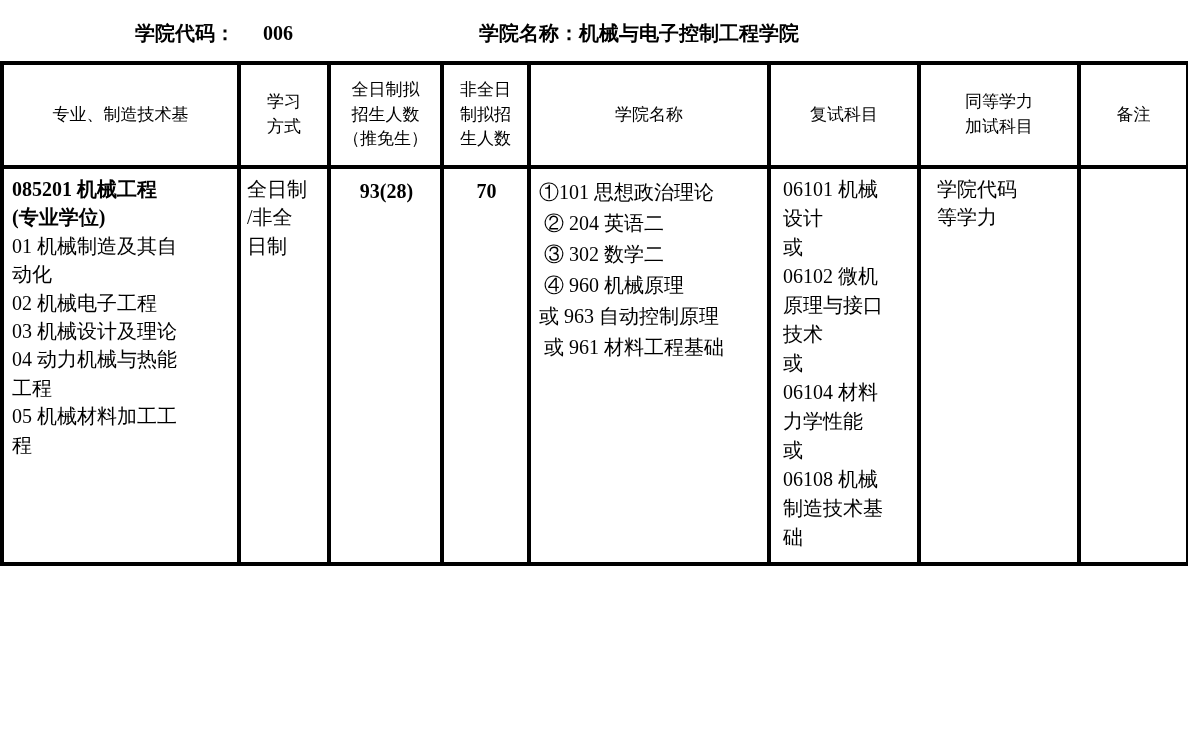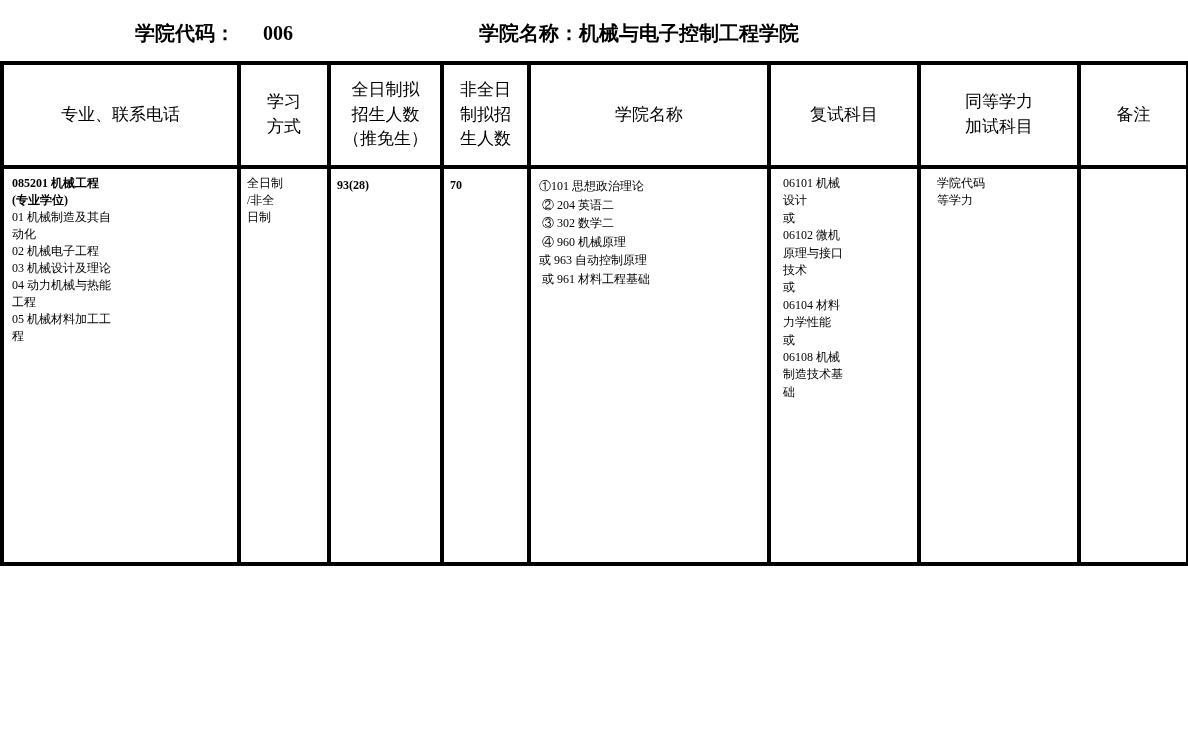--- a/index.html
+++ b/index.html
@@ -50,33 +50,33 @@
   table.admission th {
     font-weight: normal;
     font-size: 17px;
     text-align: center;
     vertical-align: middle;
     line-height: 1.45;
     white-space: pre-line;
     padding: 2px;
   }
   table.admission td {
-    font-size: 12px;
+    font-size: 20px;
     vertical-align: top;
     line-height: 1.42;
     padding: 6px 4px 4px 6px;
   }
   tr.header-row { height: 104px; }
 
   .cell-major          { padding-left: 8px !important; }
   .major-title         { font-weight: bold; white-space: pre-line; }
   .major-directions    { white-space: pre-line; }
 
   .cell-study          { white-space: pre-line; padding-left: 6px !important; }
-  .cell-num            { text-align: left; font-weight: bold; padding-top: 8px !important; }
+  .cell-num            { text-align: center; font-weight: bold; padding-top: 8px !important; }
   .cell-initial        { white-space: pre-wrap; padding-left: 8px !important; padding-top: 8px !important; line-height: 1.55 !important; }
   .cell-retest         { white-space: pre-line; padding-left: 12px !important; line-height: 1.45 !important; }
   .cell-equivalent     { white-space: pre-line; padding-left: 16px !important; }
   .cell-remarks        { }
 </style>
 </head>
 <body>
 
 <div class="page">
 
@@ -92,21 +92,21 @@
       <col style="width:90px">
       <col style="width:113px">
       <col style="width:87px">
       <col style="width:240px">
       <col style="width:150px">
       <col style="width:160px">
       <col style="width:109px">
     </colgroup>
     <tbody>
         <tr class="header-row">
-      <th>专业、联系电话</th>
+      <th>专业、制造技术基</th>
       <th>学习
 方式</th>
       <th>全日制拟
 招生人数
 （推免生）</th>
       <th>非全日
 制拟招
 生人数</th>
       <th>学院名称</th>
       <th>复试科目</th>

